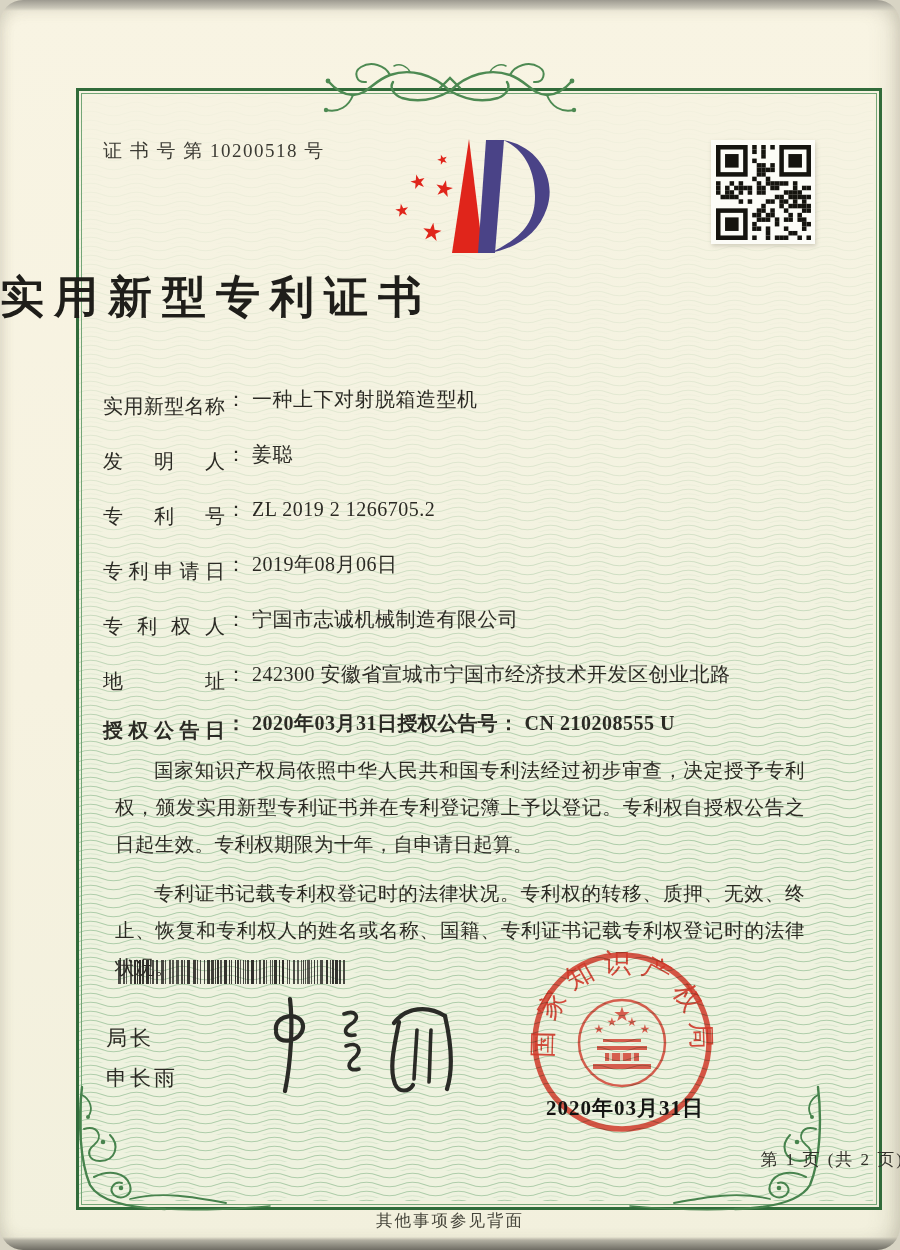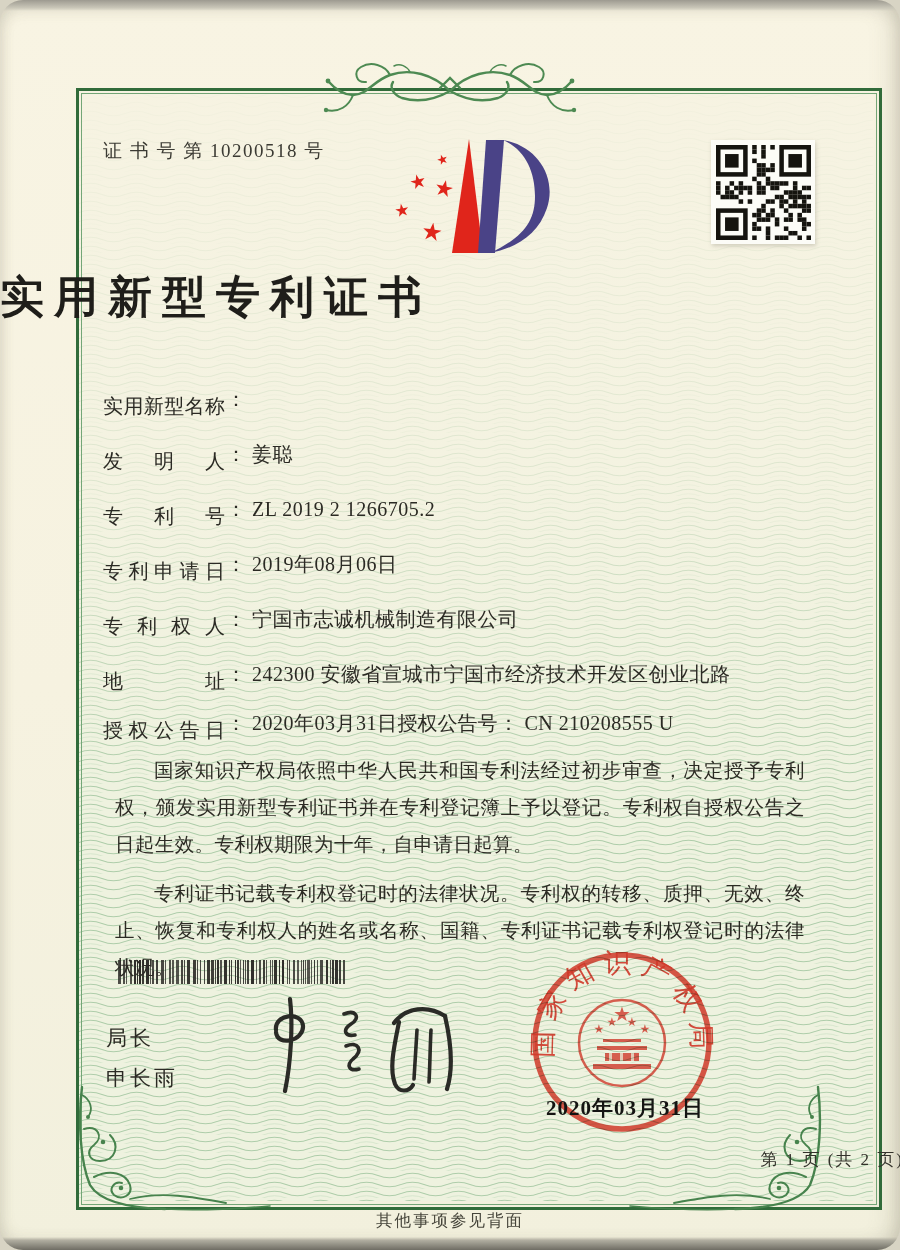--- a/index.html
+++ b/index.html
@@ -30,21 +30,21 @@
   .qr{position:absolute;left:711px;top:140px;width:104px;height:104px;background:#fcfcf7;
     box-shadow:1px 2px 4px rgba(100,95,80,.25);display:flex;align-items:center;justify-content:center;}
   .title{position:absolute;left:0;top:268px;width:100%;text-align:left;
     font-size:44px;font-weight:700;letter-spacing:10px;color:#1f1e1a;}
   
   .fields{position:absolute;left:103px;top:372px;width:712px;}
   .frow{height:55px;display:flex;align-items:center;font-size:20px;}
   .flabel{width:122px;text-align:justify;text-align-last:justify;color:#2b2a24;margin-top:14px;}
   .fcolon{margin-left:1px;}
   .fvalue{margin-left:6px;letter-spacing:.5px;}
-  .grant-row{position:absolute;left:103px;top:703px;width:712px;display:flex;align-items:center;font-size:20px;}
+  .grant-row{position:absolute;left:103px;top:703px;width:712px;display:flex;align-items:center;font-size:20px;font-weight:bold;}
   .grant-right{display:flex;align-items:center;}
   
   .body-text{position:absolute;left:103px;top:740px;width:714px;font-size:19.5px;line-height:37px;
     letter-spacing:.4px;text-align:justify;color:#2c2b24;}
   .body-text p{margin:12px;text-indent:2em;}
   
   .barcode{position:absolute;left:118px;top:960px;}
   .signer-role{position:absolute;left:106px;top:1024px;font-size:21px;letter-spacing:3px;}
   .signer-name{position:absolute;left:106px;top:1064px;font-size:21px;letter-spacing:3px;}
   .signature{position:absolute;left:248px;top:992px;}
@@ -251,20 +251,21 @@
         </g>
       </svg>
   </div>
 
   <div class="title">实用新型专利证书</div>
 
   <div class="fields">
     <div class="frow">
       <span class="flabel">实用新型名称</span>
         <span class="fcolon">：</span>
+      <span class="fvalue">一种上下对射脱箱造型机</span>
     </div>
     <div class="frow">
       <span class="flabel">发明人</span>
         <span class="fcolon">：</span>
       <span class="fvalue">姜聪</span>
     </div>
     <div class="frow">
       <span class="flabel">专利号</span>
         <span class="fcolon">：</span>
       <span class="fvalue">ZL 2019 2 1266705.2</span>

